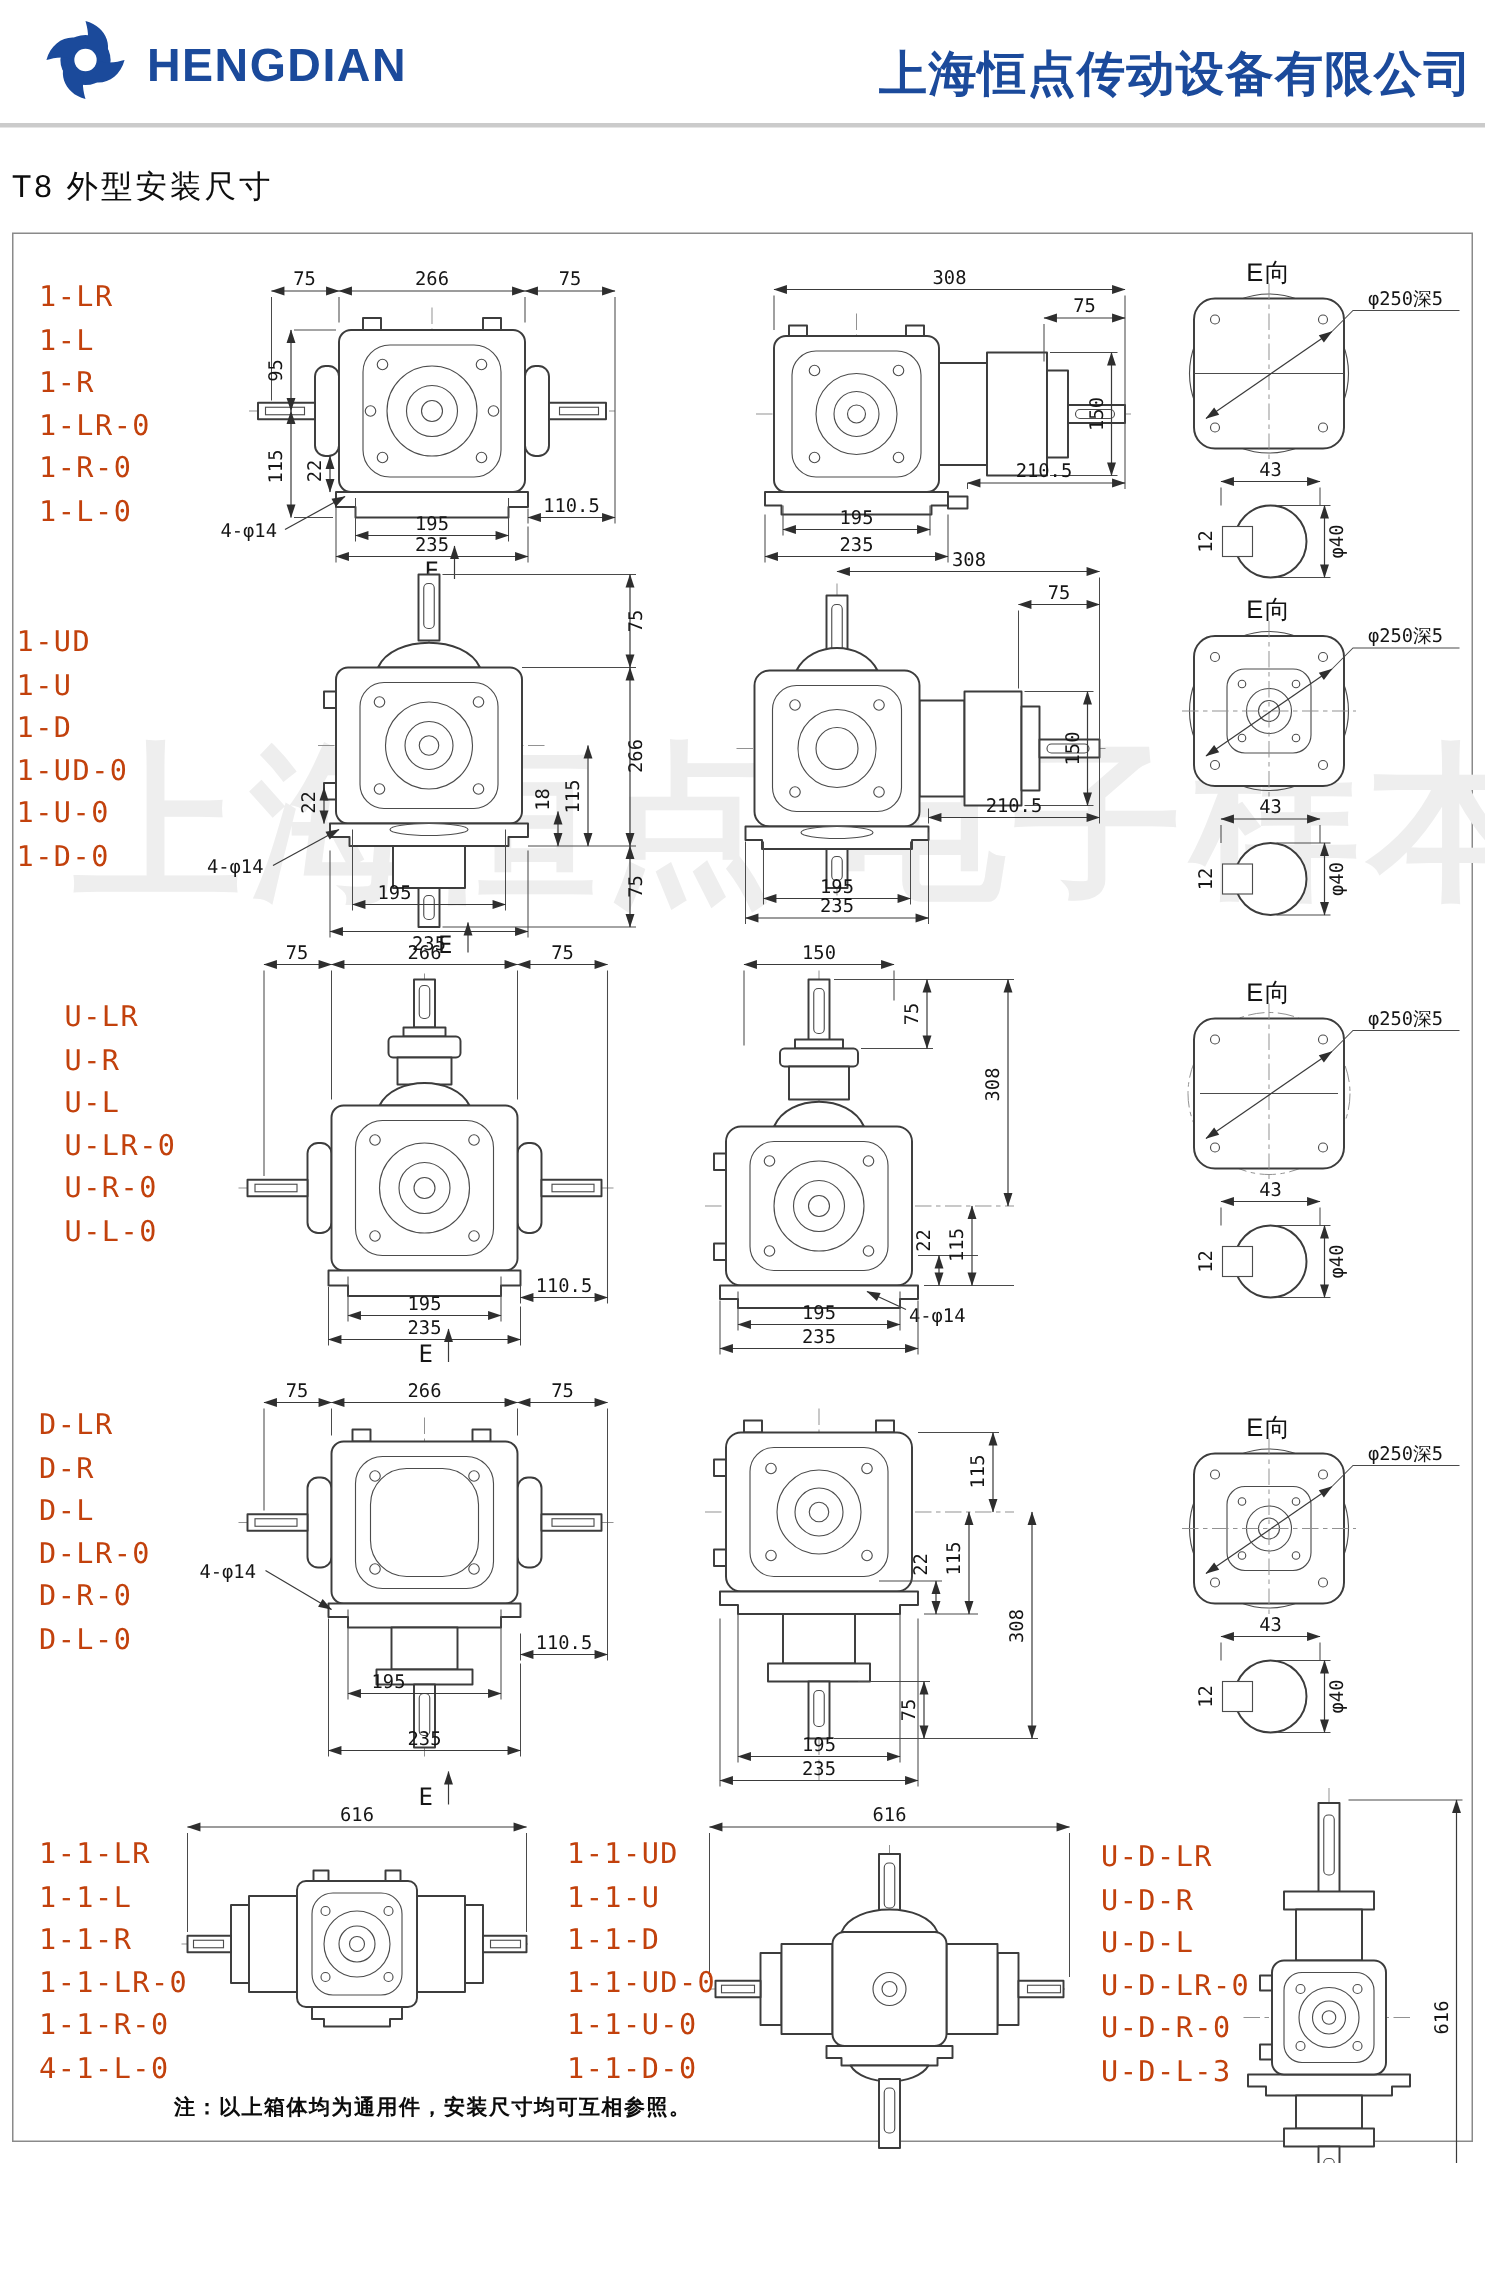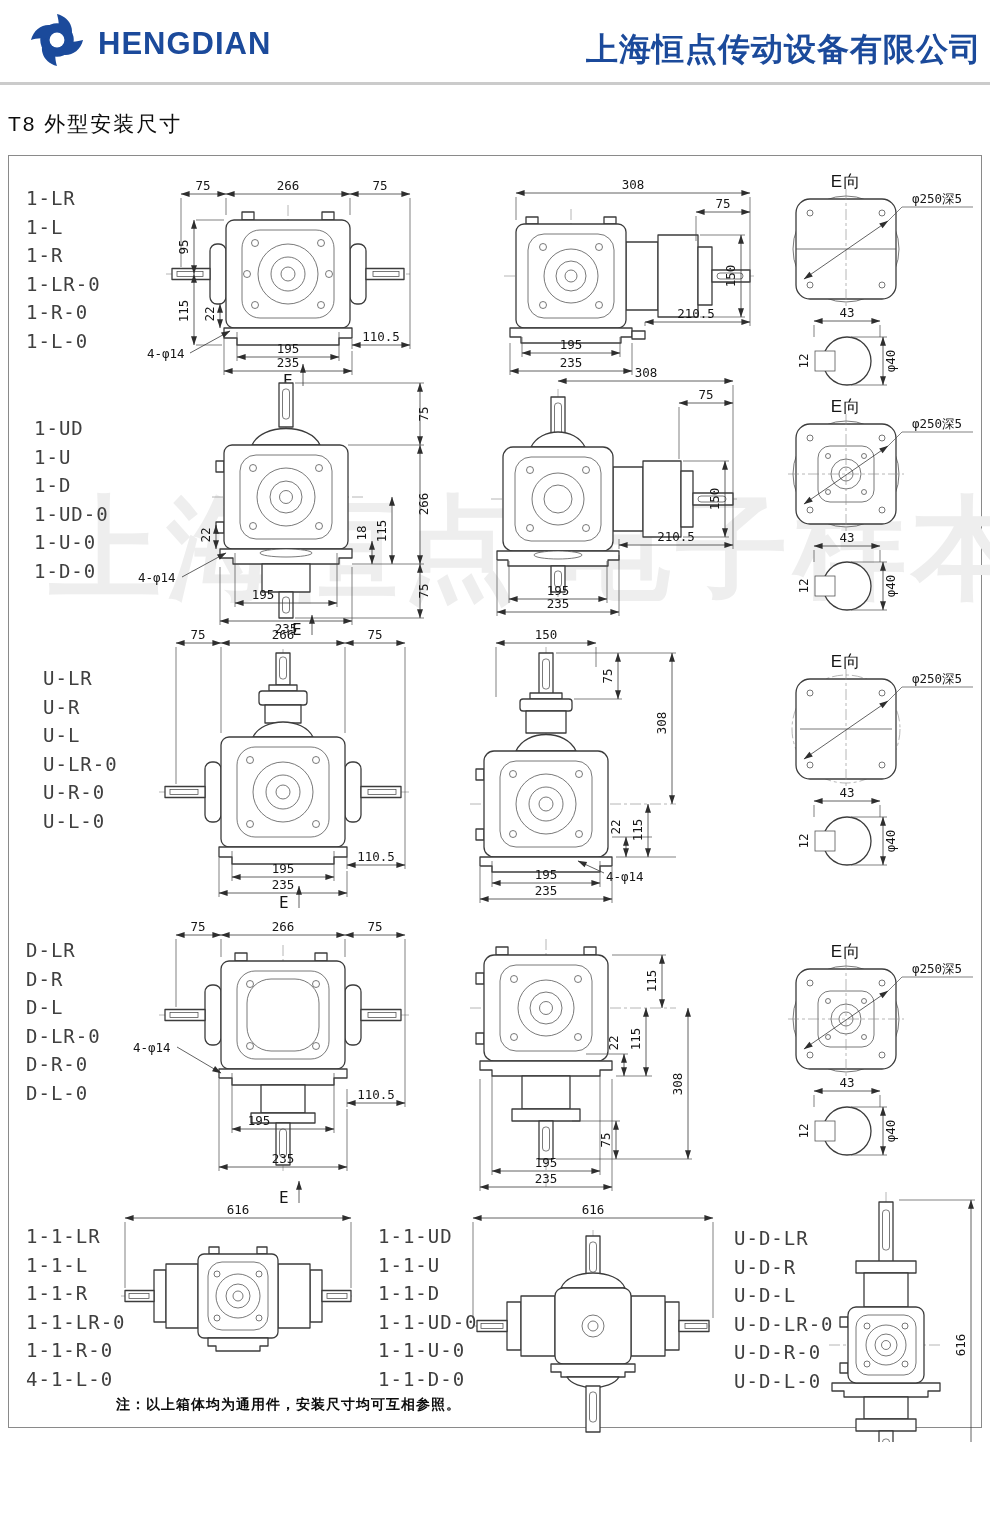--- a/index.html
+++ b/index.html
@@ -13,21 +13,21 @@
   .hdr-rule{position:absolute;left:0;top:82px;width:990px;height:3px;background:#cbcbcb;}
   .title{position:absolute;left:8px;top:110px;font-size:21px;color:#0d0d0d;letter-spacing:2px;text-align:right;}
   
   .sheet{position:absolute;left:8px;top:155px;width:972px;height:1271px;
          border:1.5px solid #8a8a8a;}
   .sheet svg{position:absolute;overflow:visible;}
   .watermark{position:absolute;left:40px;top:318px;font-size:112px;color:#eeeeee;
              white-space:nowrap;letter-spacing:6px;font-weight:700;z-index:0;}
   .models{position:absolute;display:flex;flex-direction:column;z-index:2;}
   .mdl{font-family:"DejaVu Sans Mono",monospace;font-size:19px;line-height:28.6px;
-       color:#404040;letter-spacing:1px;white-space:pre;}
+       color:#c2410c;letter-spacing:1px;white-space:pre;}
   .note{position:absolute;left:107px;top:1240px;font-size:14px;font-weight:600;
         color:#0c0c0c;letter-spacing:1px;}
   .pageno{position:absolute;left:948px;top:1518px;font-size:25px;color:#14532d;text-decoration:underline;}
   
   .o{fill:#ffffff;stroke:#3c3c3c;stroke-width:1.3;stroke-linejoin:round;}
   .t{fill:none;stroke:#4c4c4c;stroke-width:0.75;}
   .k{fill:#ffffff;stroke:#4c4c4c;stroke-width:0.75;}
   .c{fill:none;stroke:#8f8f8f;stroke-width:0.65;stroke-dasharray:11 3 3 3;}
   .d{fill:none;stroke:#3a3a3a;stroke-width:0.8;}
   .x{fill:none;stroke:#4a4a4a;stroke-width:0.7;}
@@ -200,21 +200,21 @@
       <text class="n m" x="81" y="148">43</text>
       <circle class="o" cx="81" cy="192" r="24"></circle>
         <rect class="k" x="49" y="182" width="20" height="20"></rect>
       <text class="n m" x="42" y="192" transform="rotate(-90 42 192)">12</text>
       <line class="x" x1="85" y1="168" x2="121" y2="168"></line>
         <line class="x" x1="85" y1="216" x2="121" y2="216"></line>
       <line class="d" x1="117" y1="168" x2="117" y2="216" marker-start="url(#ar)" marker-end="url(#ar)"></line>
       <text class="n m" x="129" y="192" transform="rotate(-90 129 192)">φ40</text>
     </svg>
 
-    <div class="models" style="left:25px;top:258px">
+    <div class="models" style="left:2px;top:258px">
       <span class="mdl">1-UD</span>
       <span class="mdl">1-U</span>
       <span class="mdl">1-D</span>
       <span class="mdl">1-UD-0</span>
       <span class="mdl">1-U-0</span>
       <span class="mdl">1-D-0</span>
     </div>
 
     <svg style="left:107px;top:225px" width="340" height="255" viewBox="0 0 340 255">
       <line class="c" x1="96" y1="116" x2="250" y2="116"></line>
@@ -691,21 +691,21 @@
       <line class="d" x1="10" y1="12" x2="250" y2="12" marker-start="url(#ar)" marker-end="url(#ar)"></line>
       <text class="n m" x="130" y="8">616</text>
     </svg>
 
     <div class="models" style="left:725px;top:1068px">
       <span class="mdl">U-D-LR</span>
       <span class="mdl">U-D-R</span>
       <span class="mdl">U-D-L</span>
       <span class="mdl">U-D-LR-0</span>
       <span class="mdl">U-D-R-0</span>
-      <span class="mdl">U-D-L-0</span>
+      <span class="mdl">U-D-L-3</span>
     </div>
 
     <svg style="left:802px;top:1030px" width="170" height="320" viewBox="0 0 170 320">
       <line class="c" x1="75" y1="6" x2="75" y2="314"></line>
         <line class="c" x1="18" y1="159" x2="132" y2="159"></line>
       <rect class="o" x="68" y="16" width="14" height="60"></rect>
         <rect class="k" x="71.5" y="24" width="7" height="40" rx="3"></rect>
       <rect class="o" x="45" y="75" width="60" height="12"></rect>
       <rect class="o" x="53" y="87" width="44" height="34"></rect>
       <rect class="o" x="29" y="131" width="8" height="10"></rect>

